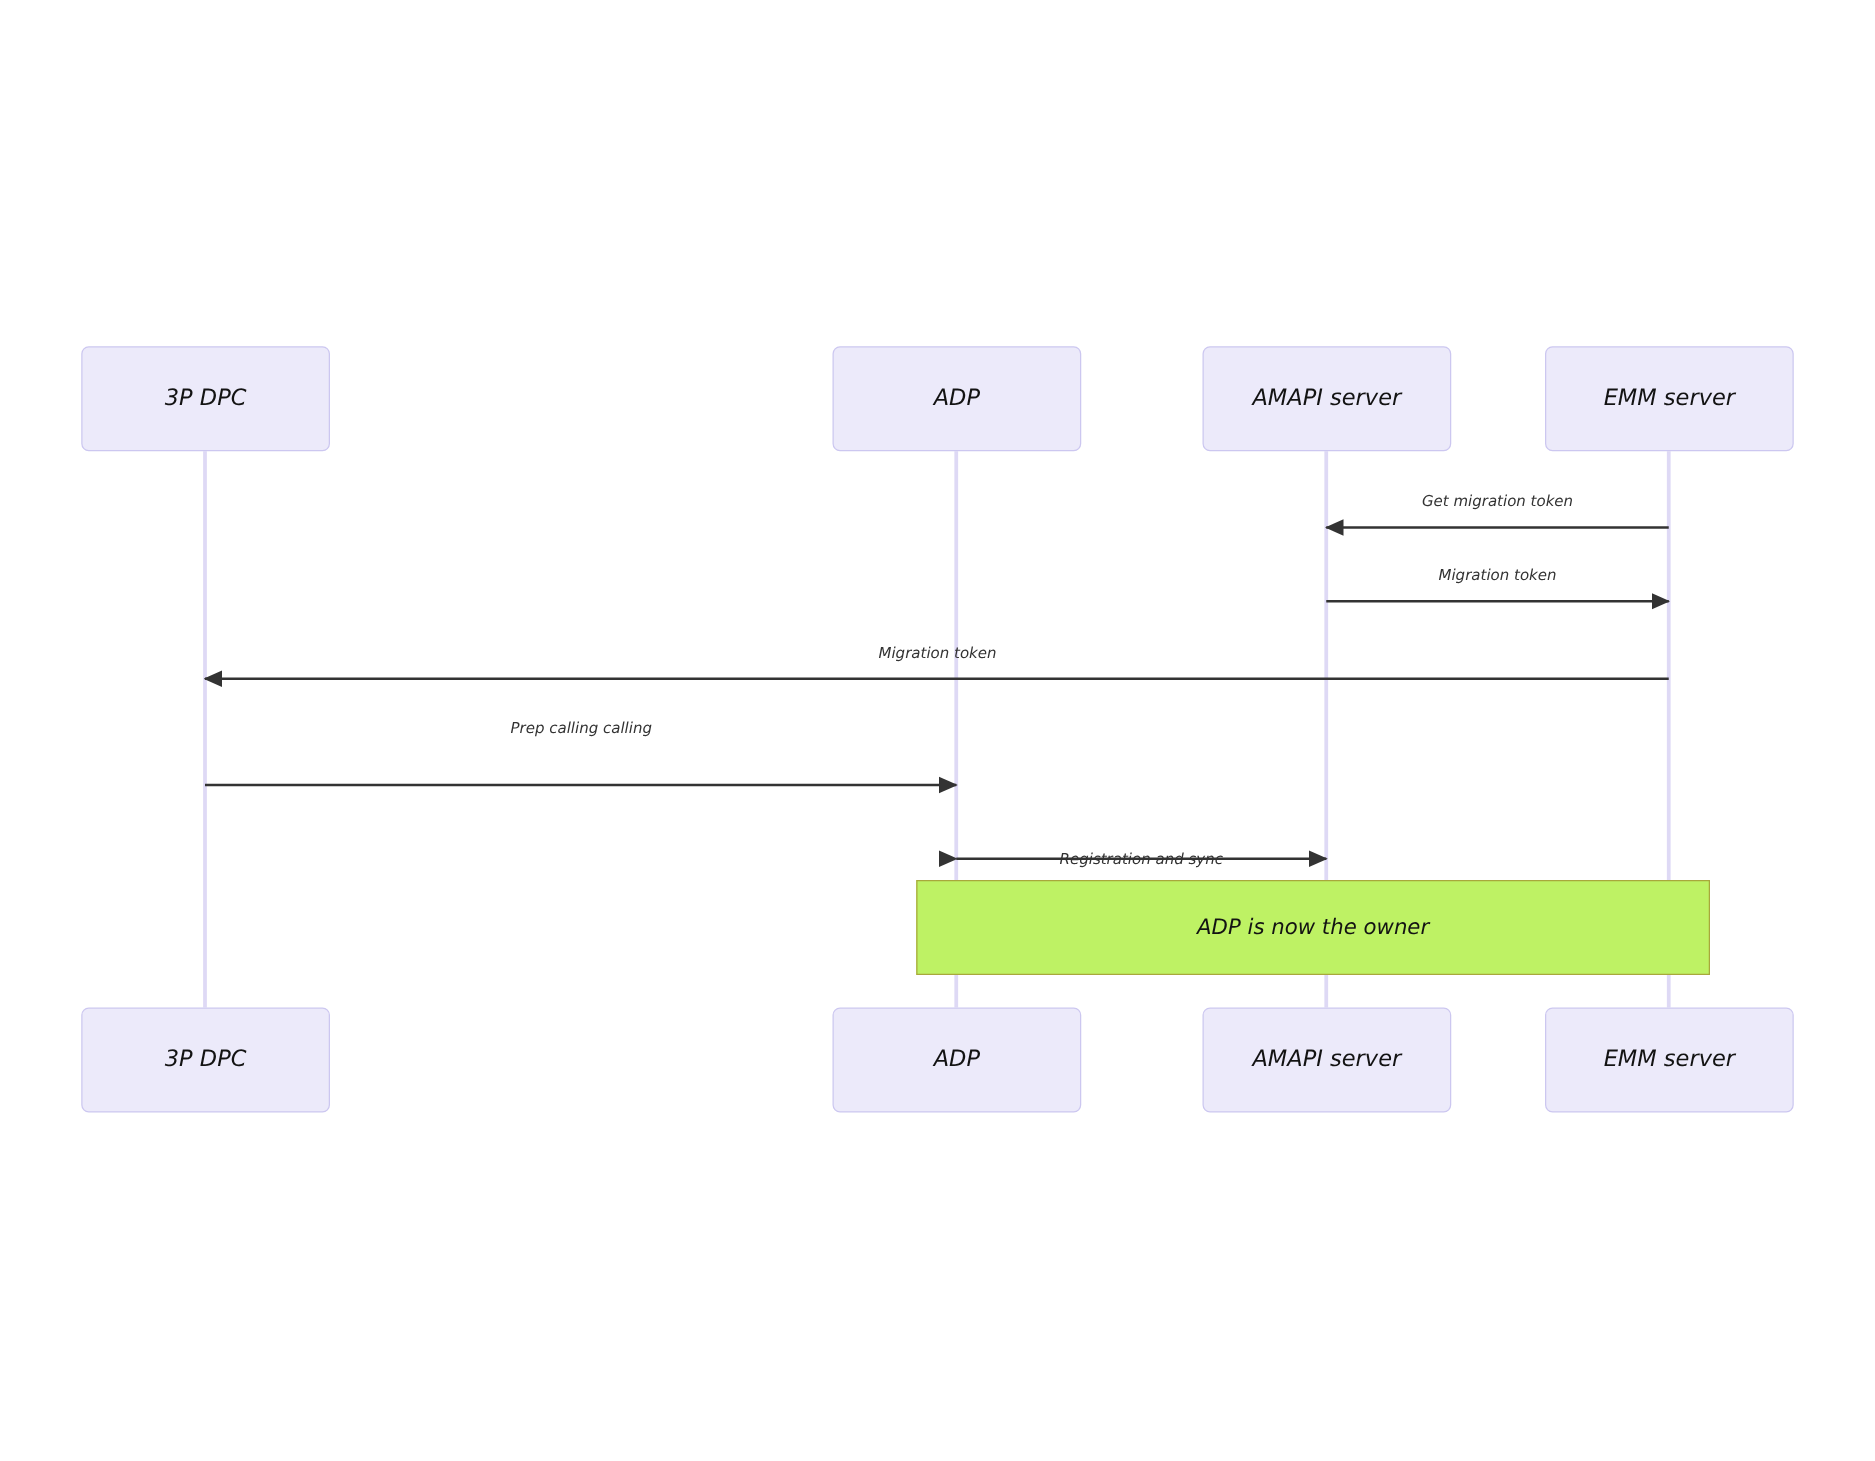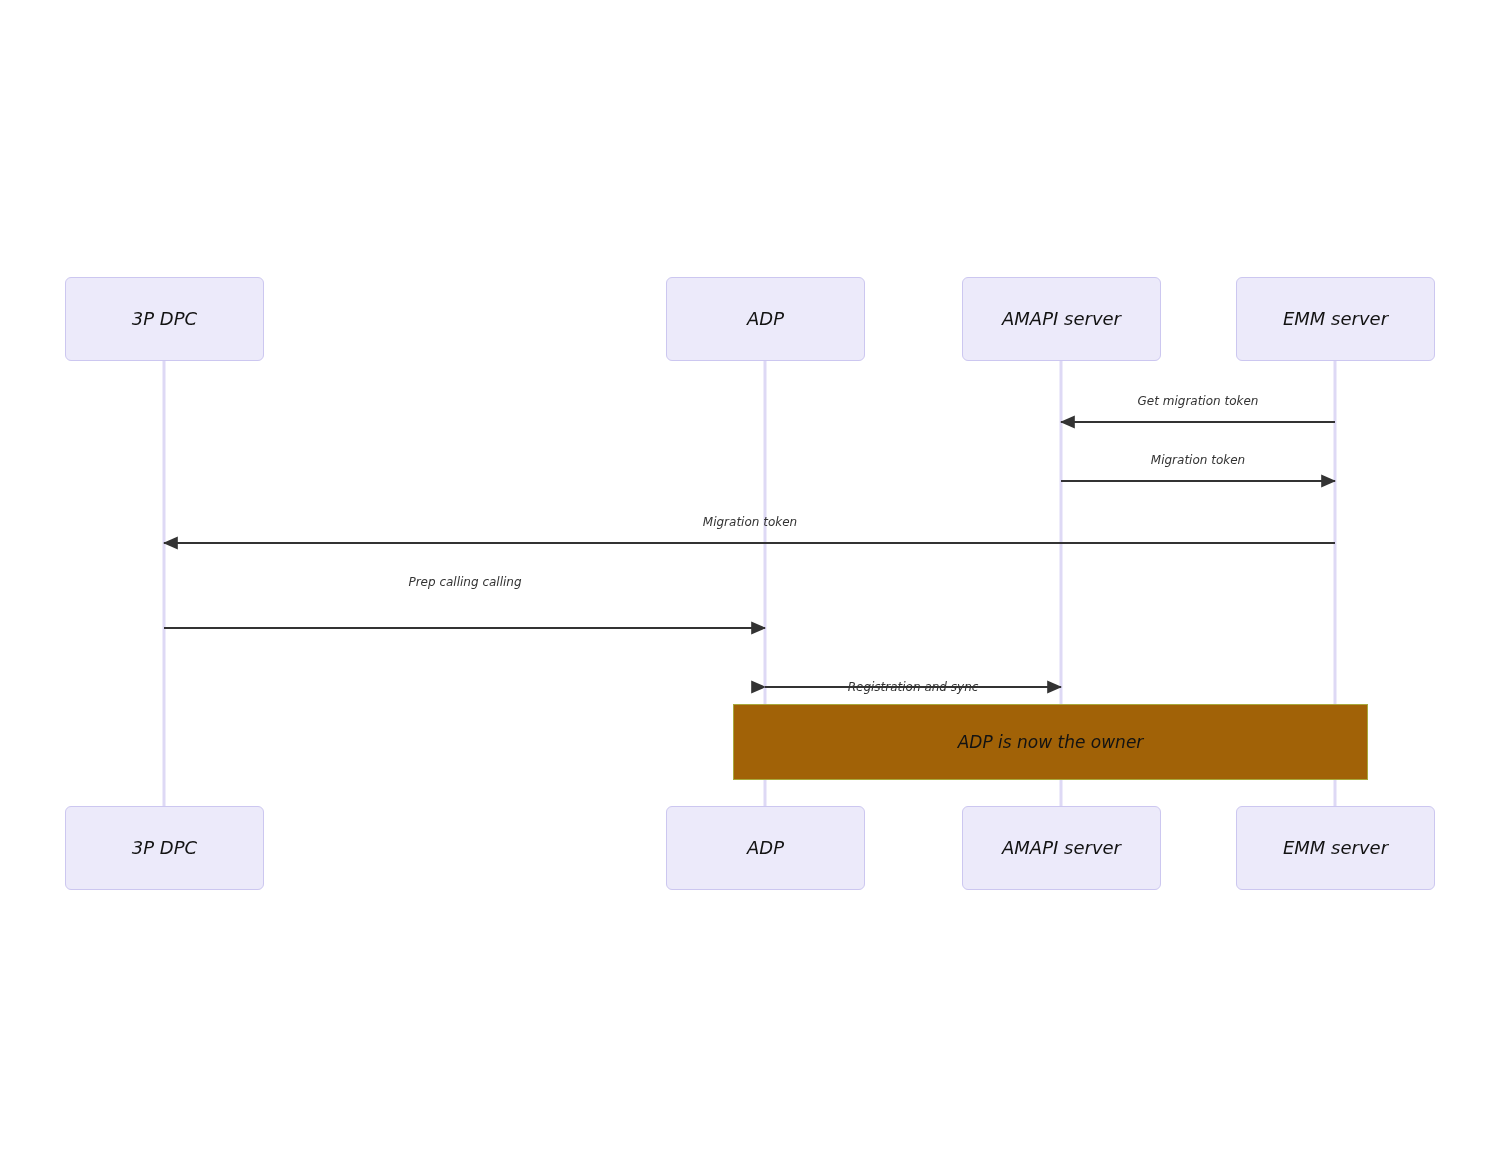--- a/index.html
+++ b/index.html
@@ -40,21 +40,21 @@
   }
   .participant-label {
     font-size: 18px;
     color: #131313;
     font-family: "DejaVu Sans", "Liberation Sans", sans-serif;
     line-height: 1;
     white-space: nowrap;
   }
   .note-box {
     position: absolute;
-    background: #a16207;
+    background: #bef264;
     border: 1px solid #a8a83c;
     box-sizing: border-box;
     display: flex;
     flex-direction: column;
     align-items: center;
     justify-content: center;
   }
   .note-line {
     font-size: 17px;
     color: #131313;

